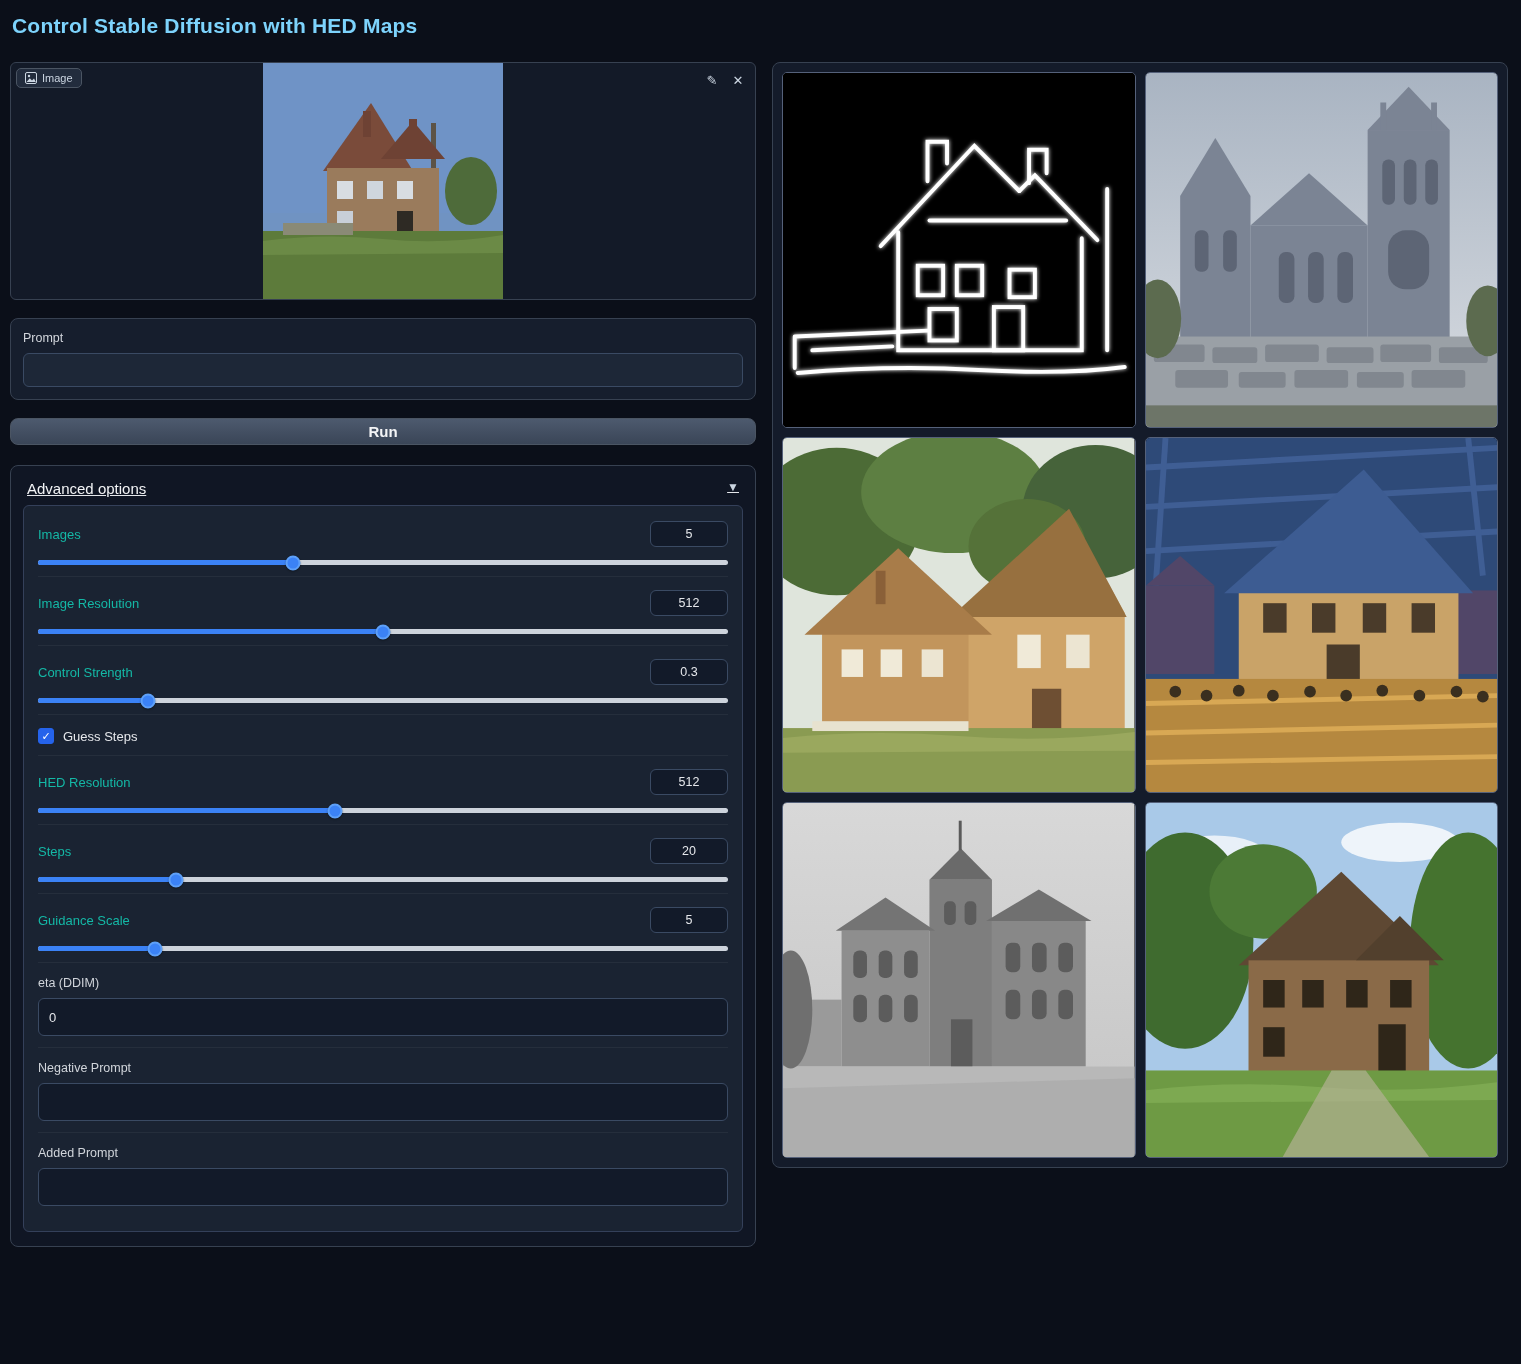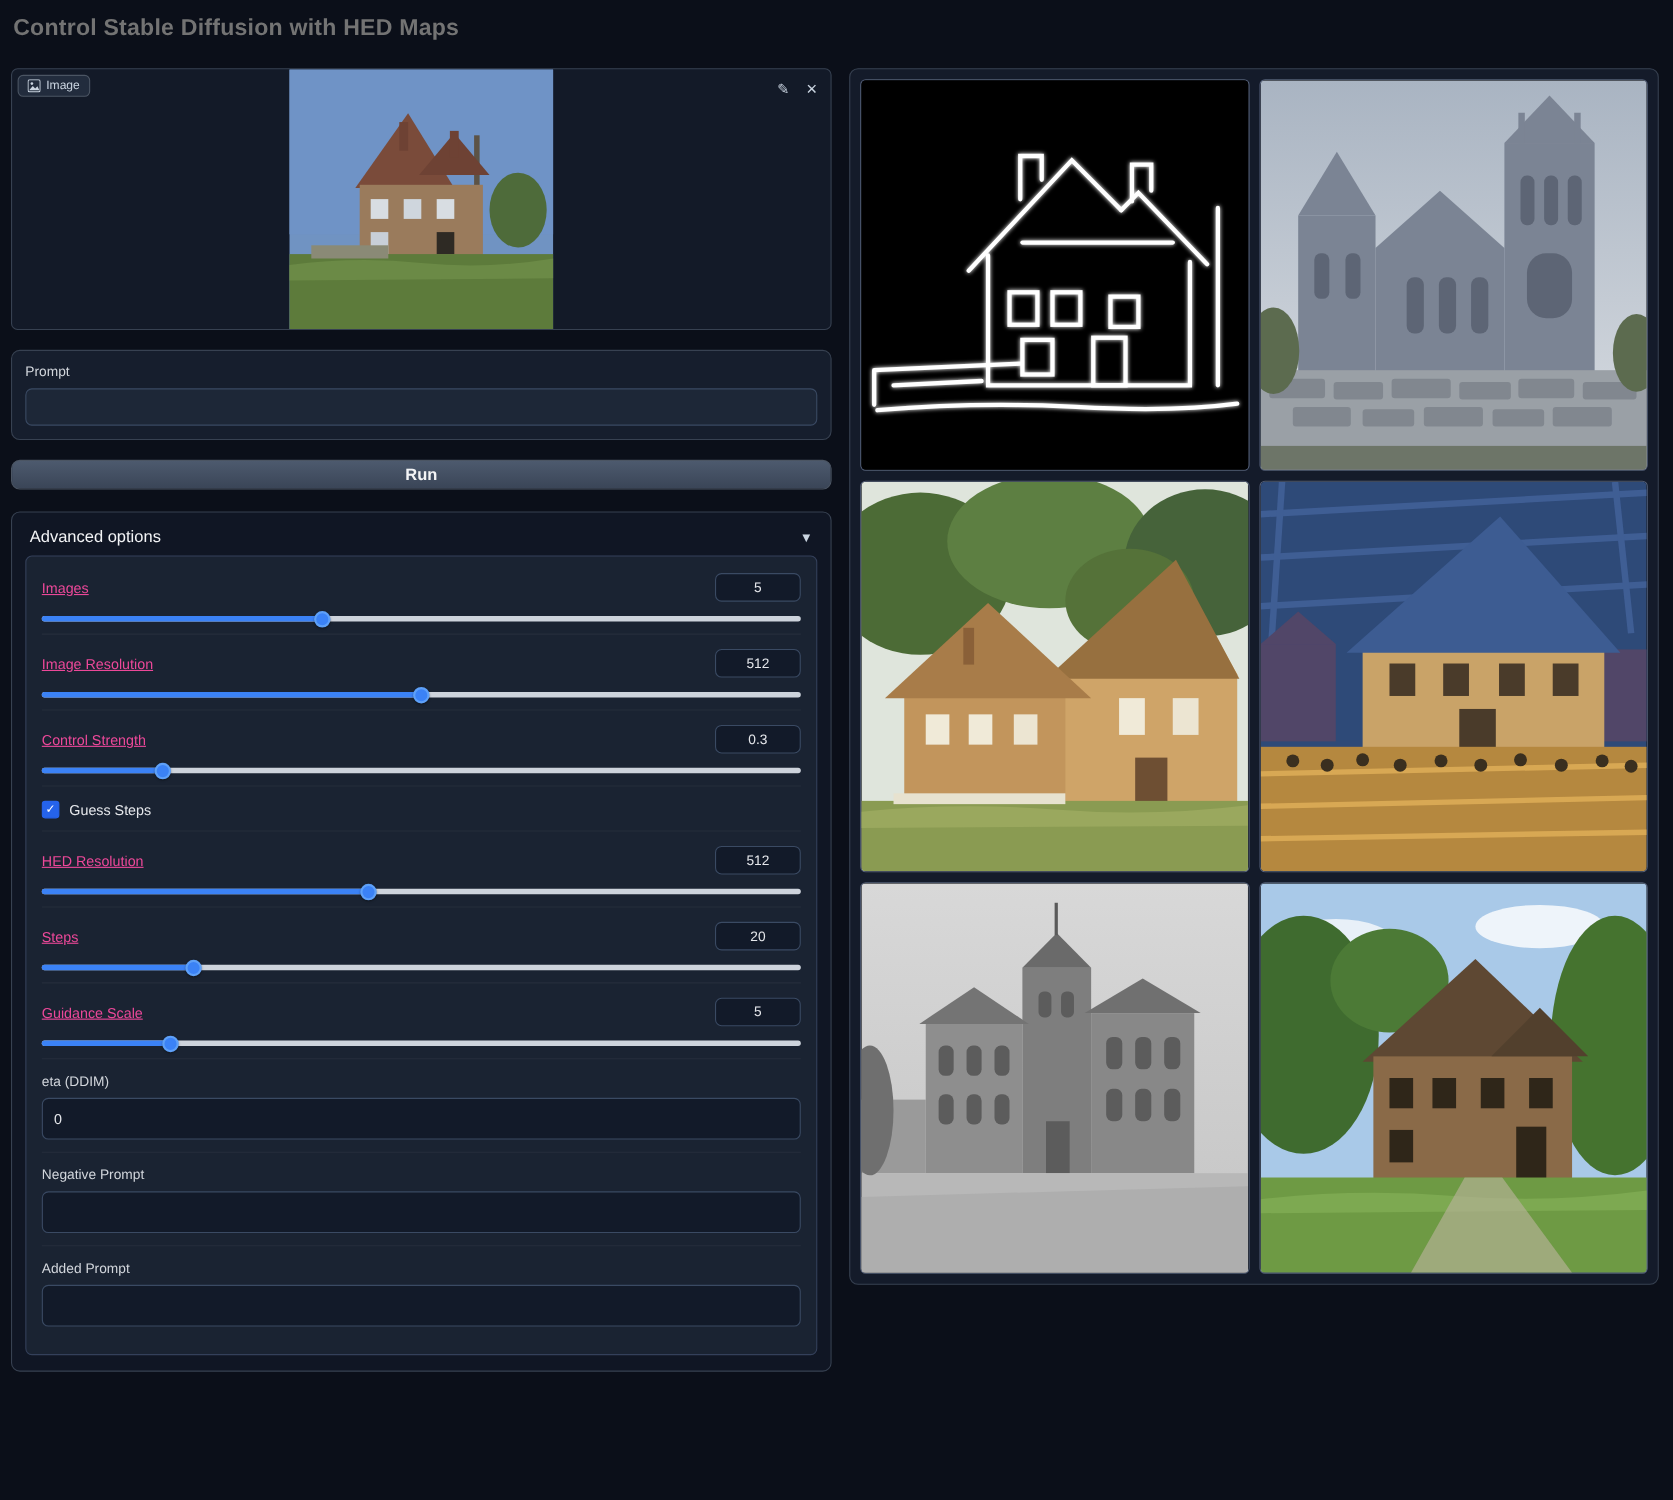--- a/index.html
+++ b/index.html
@@ -4,21 +4,21 @@
 <style>
   * { box-sizing: border-box; margin: 0; padding: 0; }
   html,body { background:#0b0f19; }
   body {
     width:1521px; height:1364px; position:relative;
     font-family:"Liberation Sans", sans-serif; color:#e5e7eb;
     overflow:hidden;
   }
   .page-title {
     position:absolute; left:12px; top:14px;
-    font-size:21px; font-weight:bold; color:#737373; letter-spacing:.2px;
+    font-size:21px; font-weight:bold; color:#7dd3fc; letter-spacing:.2px;
   }
   
   .left-col { position:absolute; left:10px; top:62px; width:746px; }
 
   .image-block {
     position:relative; height:238px; background:#131a28;
     border:1px solid #374151; border-radius:6px; overflow:hidden;
   }
   .image-block .photo {
     position:absolute; left:50%; top:0; transform:translateX(-50%);
@@ -51,35 +51,35 @@
     margin-top:18px; width:100%; height:27px;
     background:linear-gradient(180deg,#4d5a6e 0%, #3a4557 100%);
     border:1px solid #4b5563; border-radius:8px;
     color:#f3f4f6; font-size:15px; font-weight:bold; cursor:pointer;
     font-family:"Liberation Sans", sans-serif;
   }
 
   .advanced { margin-top:20px; background:#10established17; background:#101624;
     border:1px solid #374151; border-radius:8px; padding:12px 12px 14px; }
   .adv-header {
-    display:flex; align-items:center; justify-content:space-between;
-    padding:2px 4px 8px; cursor:pointer;
+    display:flex; justify-content:space-between;
+    padding:2px 4px 8px; cursor:pointer;text-decoration:underline;
   }
   .adv-header .adv-title { font-size:15px; color:#f3f4f6; }
   .adv-header .arrow { font-size:12px; color:#cbd5e1; }
 
   .adv-body {
     background:#1a2332; border:1px solid #34405a; border-radius:6px;
     padding:2px 14px 14px;
   }
   .ctl-row { padding:13px 0 11px; }
   .ctl-row + .ctl-row { border-top:1px solid rgba(255,255,255,0.05); }
 
   .slider-head { display:flex; align-items:center; justify-content:space-between; }
-  .slider-label { font-size:13px; color:#ec4899;text-decoration:underline; }
+  .slider-label { font-size:13px; color:#14b8a6; }
   .value-box {
     background:#121a29; border:1px solid #3a4a63; border-radius:6px;
     color:#e5e7eb; font-size:12.5px; text-align:center;
     padding:5px 10px; min-width:78px; display:inline-block; cursor:text;
   }
   .slider-track {
     position:relative; height:5px; background:#cdd3dc; border-radius:4px; margin-top:13px;
     cursor:pointer;
   }
   .slider-fill {

